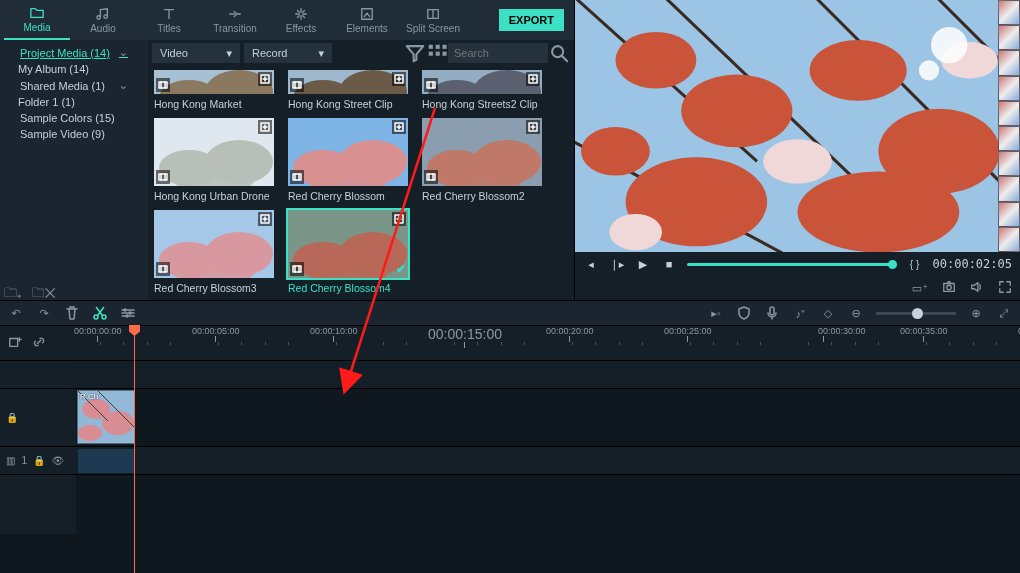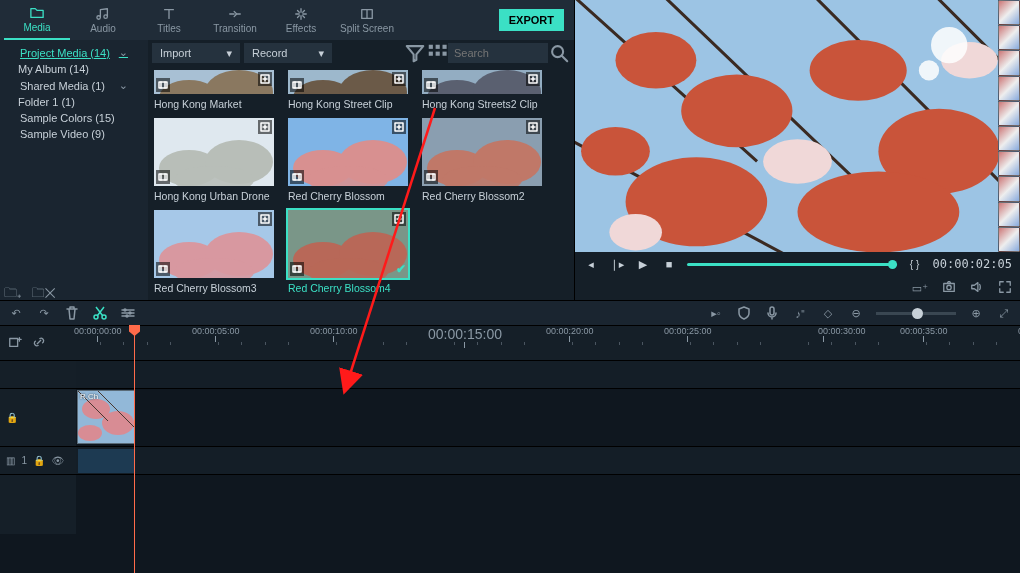--- a/index.html
+++ b/index.html
@@ -141,20 +141,27 @@
         <span class="tab-label">Transition</span>
       </div>
       <div class="tab">
         <svg class="ico" viewBox="0 0 16 16">
             <path d="M8 2v4m0 4v4M2 8h4m4 0h4M4 4l2 2m4 4l2 2M4 12l2-2m4-4l2-2"></path>
           </svg>
         <span class="tab-label">Effects</span>
       </div>
       <div class="tab">
         <svg class="ico" viewBox="0 0 16 16">
+            <rect x="2" y="2" width="12" height="12"></rect>
+            <path d="M5 11l3-4 3 4"></path>
+          </svg>
+        <span class="tab-label">Elements</span>
+      </div>
+      <div class="tab">
+        <svg class="ico" viewBox="0 0 16 16">
             <rect x="2" y="3" width="12" height="10"></rect>
             <path d="M8 3v10"></path>
           </svg>
         <span class="tab-label">Split Screen</span>
       </div>
       <button id="export-btn">EXPORT</button>
     </div>
 
     <div id="browser">
 
@@ -163,21 +170,21 @@
           <div class="tree-item indent1">My Album (14)</div>
           <div class="tree-item ">Shared Media (1)<span class="chev">⌄</span></div>
           <div class="tree-item indent1">Folder 1 (1)</div>
           <div class="tree-item ">Sample Colors (15)</div>
           <div class="tree-item ">Sample Video (9)</div>
         </div>
 
       <div id="gallery">
         <div id="gallery-bar">
           <div class="dd">
-            <span>Import</span>
+            <span>Video</span>
             <span>▾</span>
           </div>
           <div class="dd">
             <span>Record</span>
             <span>▾</span>
           </div>
           <div id="gbar-spacer"></div>
           <div class="gbar-icon">
             <svg class="ico" viewBox="0 0 16 16">
                 <path d="M2 3h12l-5 6v4l-2 1v-5z"></path>

